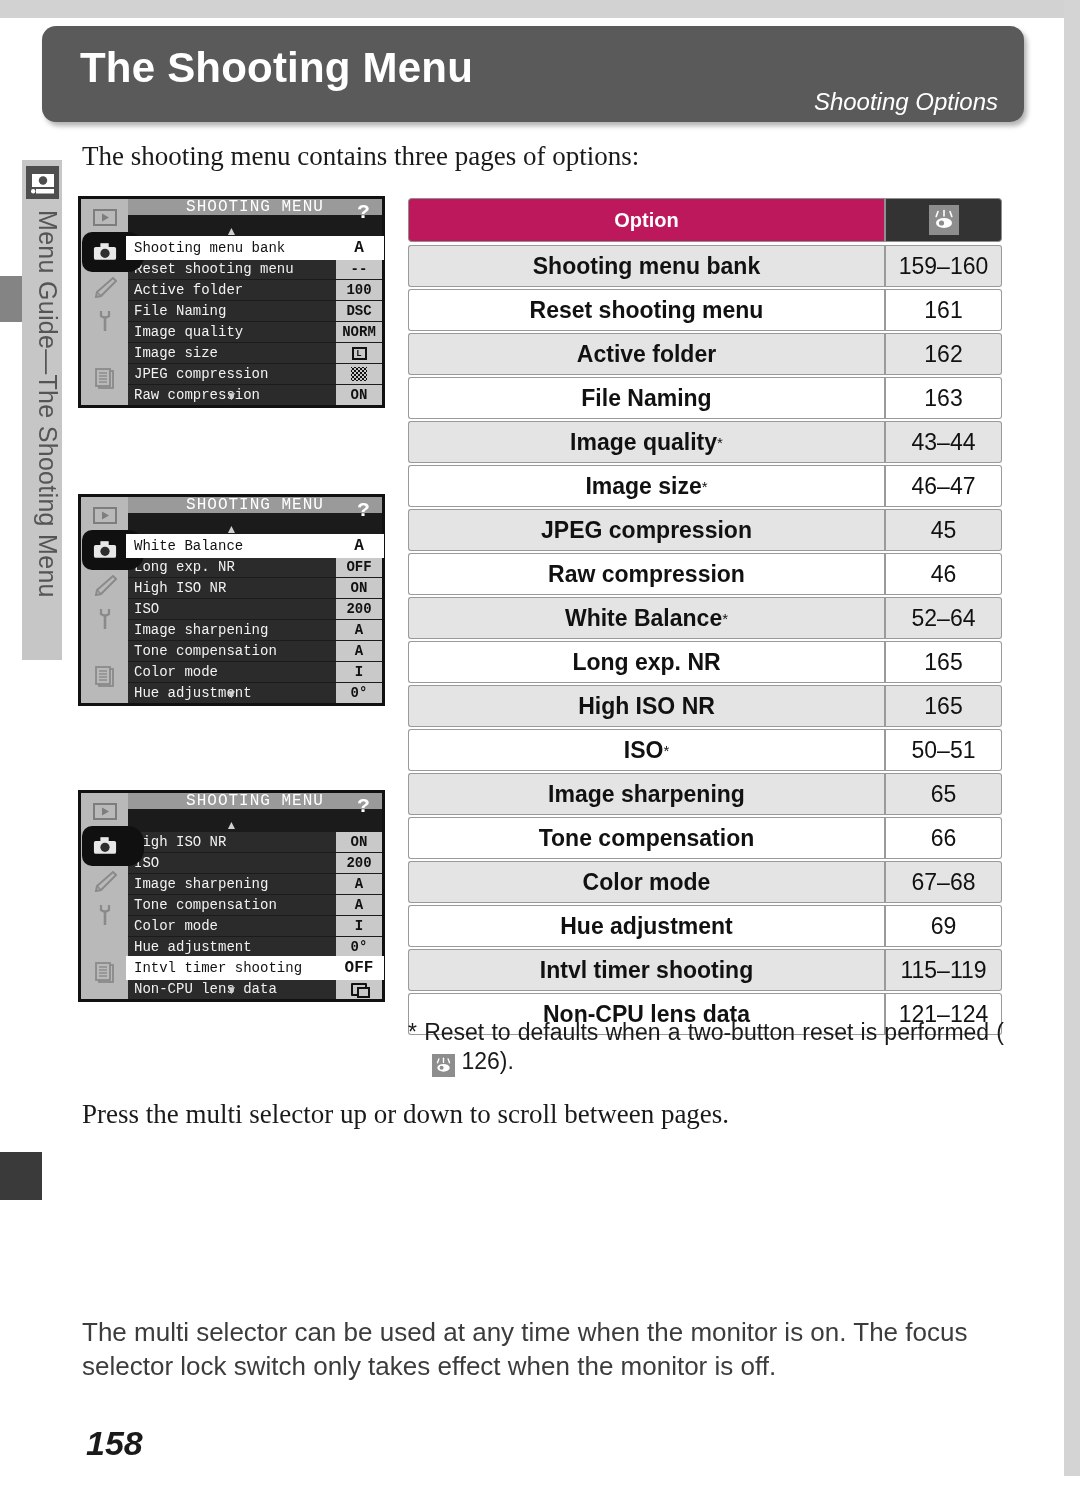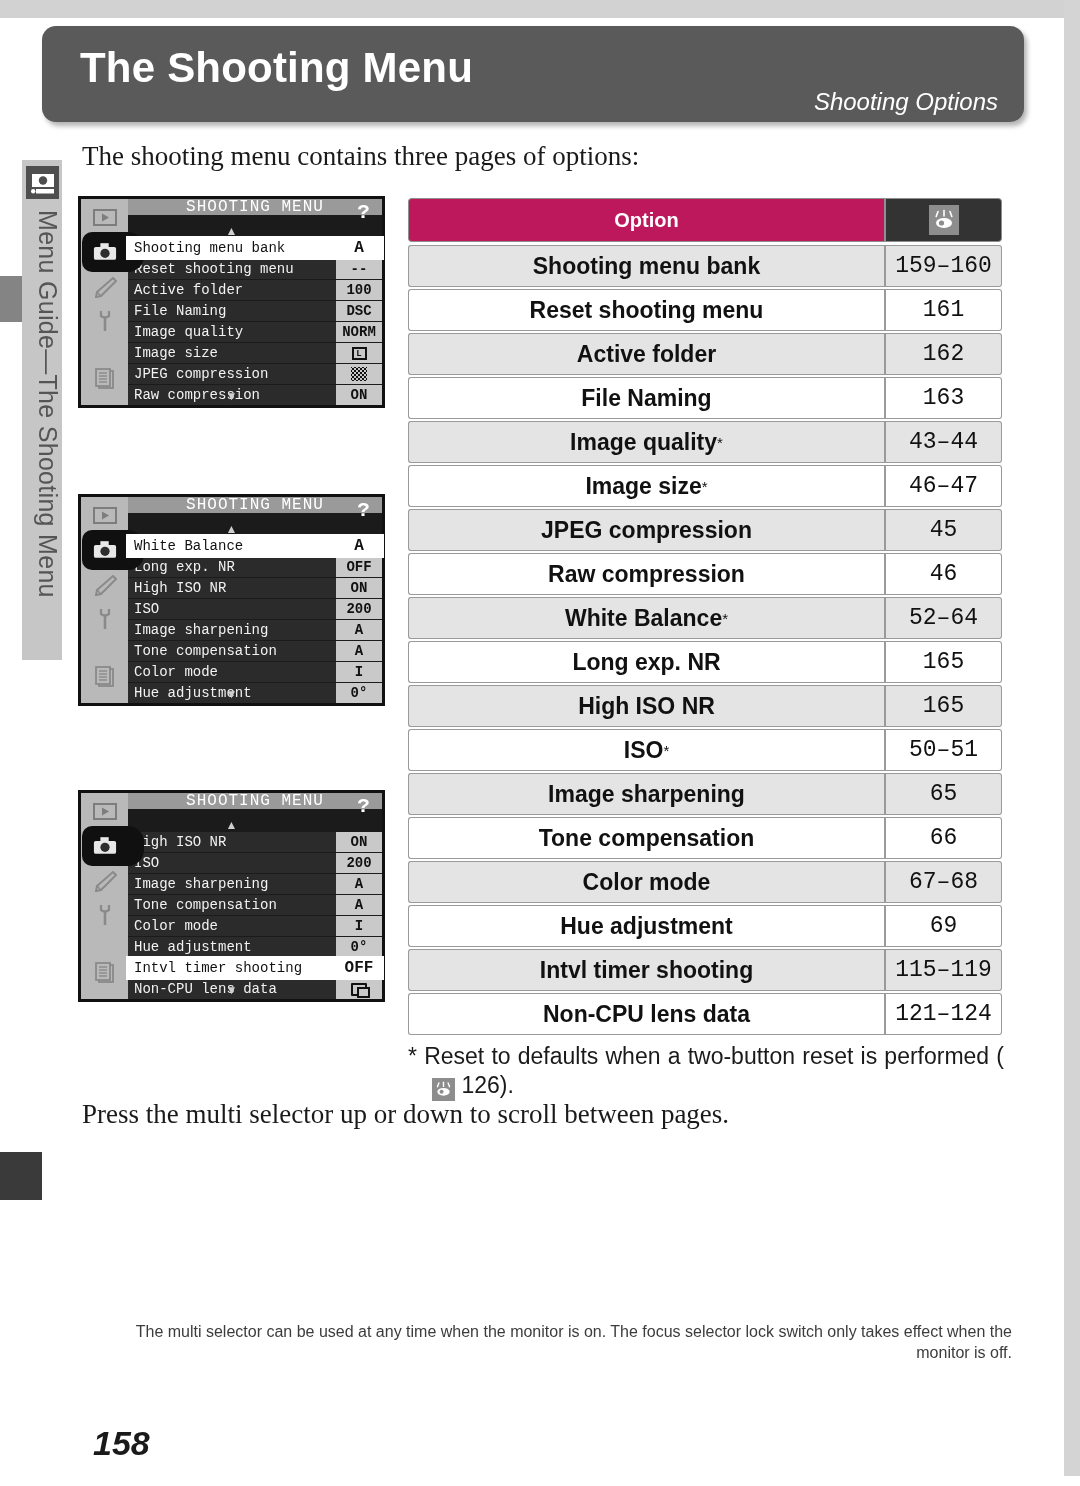--- a/index.html
+++ b/index.html
@@ -237,63 +237,61 @@
     border-right:none;
     border-radius:3px 0 0 3px;
   }
   .tbl-row .c2 {
     width:118px;
     display:flex; align-items:center; justify-content:center;
     font-size:23px; color:#111111;
     border:1px solid #9a9a9a;
     border-left:2px solid #9a9a9a;
     border-radius:0 3px 3px 0;
-    font-family:Liberation Mono, monospace;
   }
   .tbl-row.shade .c1, .tbl-row.shade .c2 { background:#e4e4e4; }
   .tbl-row.plain .c1, .tbl-row.plain .c2 { background:#ffffff; }
   .ast { font-size:15px; vertical-align:super; font-weight:normal; }
 
   
   .eye-box {
     width:30px; height:30px; background:#8d8d8d;
     display:flex; align-items:center; justify-content:center;
   }
   .eye-box.small { width:23px; height:23px; display:inline-flex; vertical-align:-5px; }
 
   
   #footnote {
     position:absolute; left:408px; top:1018px; width:596px;
     font-size:23px; color:#1a1a1a; line-height:1.28;
     text-align:justify;
   }
   #footnote .star { }
-  #footnote-ind { display:block; padding-left:24px; text-indent:-24px;margin-top:24px; }
+  #footnote-ind { display:block; padding-left:24px; text-indent:-24px; }
 
   
   #tip { position:absolute; left:82px; top:1315px; width:930px; }
   #tip-head {
     display:inline-flex; align-items:center; gap:6px;
     background:#d8d8d8;
     padding:1px 6px 1px 2px;
   }
   #tip-head .ttl {
     font-size:24px; font-weight:bold; color:#2b2b2b;
   }
   .bulb-box {
     width:25px; height:25px; background:#5a5a5a;
     display:flex; align-items:center; justify-content:center;
   }
   #tip-body {
-    margin-top:6px;
-    font-size:16px; color:#3c3c3c; line-height:1.32;text-align:right;
+    font-size:26px; color:#3c3c3c; line-height:1.32;
   }
   #pagenum {
     position:absolute; left:86px; top:1424px;
-    font-size:34px; font-style:italic; font-weight:bold; color:#1a1a1a;margin-left:7px;
+    font-size:34px; font-style:italic; font-weight:bold; color:#1a1a1a;
   }
 </style>
 </head>
 <body>
 
 <div id="page">
 
   <div class="page-edge-top"></div>
   <div class="page-edge-right"></div>
   <div class="page-edge-bot"></div>

